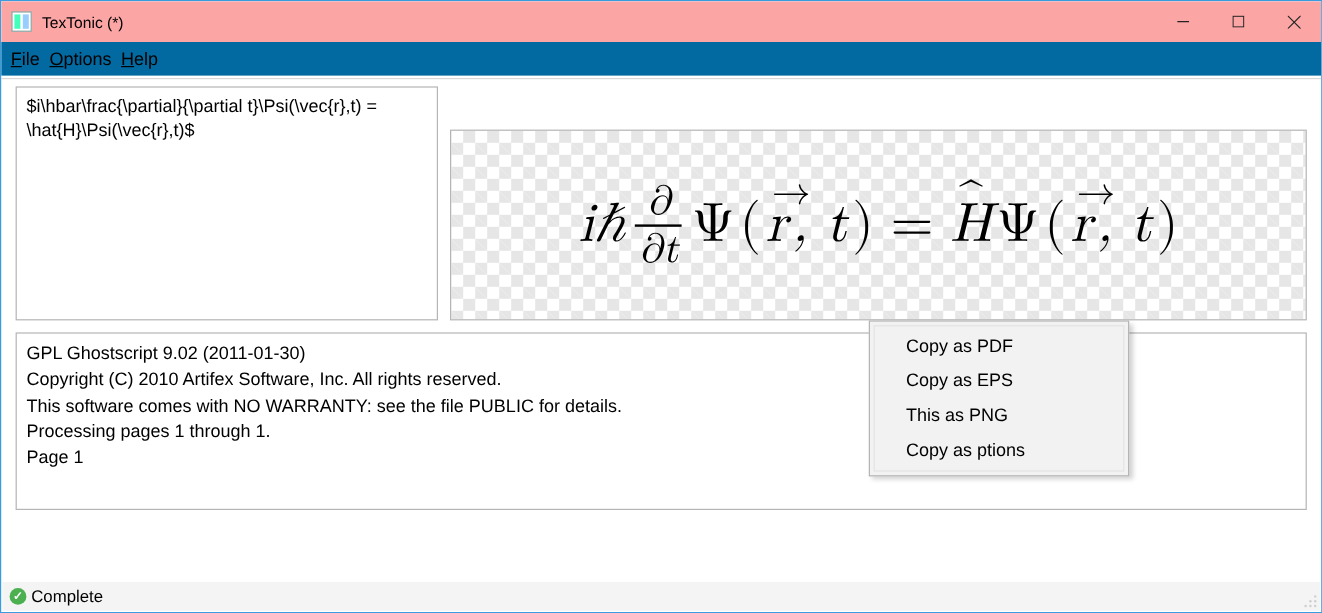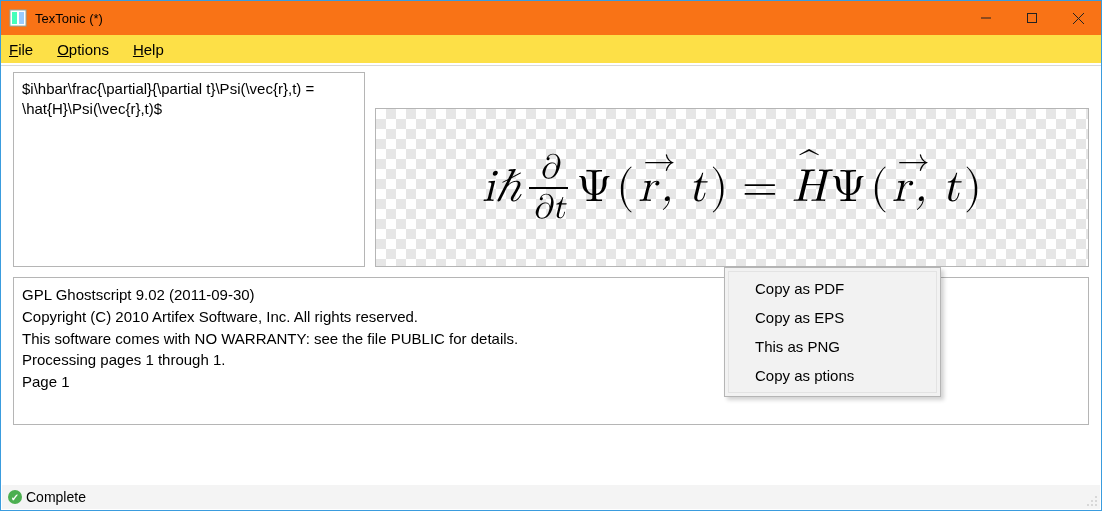--- a/index.html
+++ b/index.html
@@ -11,44 +11,44 @@
     height: 511px;
     overflow: hidden;
     border: 1px solid #3a9cde;
     position: relative;
   }
   .titlebar {
     height: 34px;
     display: flex;
     align-items: center;
     padding: 0 0 0 8px;
-    background: #f97316;
+    background: #fca5a5;
     color: #000;
     font-size: 13px;
   }
   .titlebar .appicon {
     width: 18px; height: 18px;
     margin-right: 8px;
     display: inline-block;
   }
   .titlebar .title { flex: 0 0 auto; }
   .titlebar .spacer { flex: 1; }
   .winbtn {
     width: 46px; height: 30px;
     display: flex; align-items: center; justify-content: center;
     color: #222;
   }
   .menubar {
     height: 28px;
     display: flex;
     align-items: center;
     padding: 0 8px;
-    gap: 24px;
-    font-size: 15px;
-    background: #fde047;
+    gap: 8px;
+    font-size: 15px;
+    background: #0369a1;
   }
   .menuitem {
     cursor: default;
   }
   .menuitem .ul { text-decoration: underline; }
   .divider { height: 1px; background: #d8d8d8; margin: 2px 0 6px 0; }
   .workarea {
     padding: 0 12px;
   }
   .toprow {
@@ -231,21 +231,21 @@
         <span class="hat-wrap"><span>H</span><span class="hat">^</span></span>
         <span class="upright">Ψ</span>
         <span class="upright">(</span>
         <span class="vec-wrap"><span>r</span><span class="vec">→</span></span>
         <span>, t</span>
         <span class="upright">)</span>
       </div>
     </div>
   </div>
 
-  <div class="panel logpanel">GPL Ghostscript 9.02 (2011-09-30)
+  <div class="panel logpanel">GPL Ghostscript 9.02 (2011-01-30)
 Copyright (C) 2010 Artifex Software, Inc.  All rights reserved.
 This software comes with NO WARRANTY: see the file PUBLIC for details.
 Processing pages 1 through 1.
 Page 1</div>
 </div>
 
 <div class="ctxmenu">
   <div class="ctxmenu-inner">
     <div class="ctxitem">Copy as PDF</div>
     <div class="ctxitem">Copy as EPS</div>

